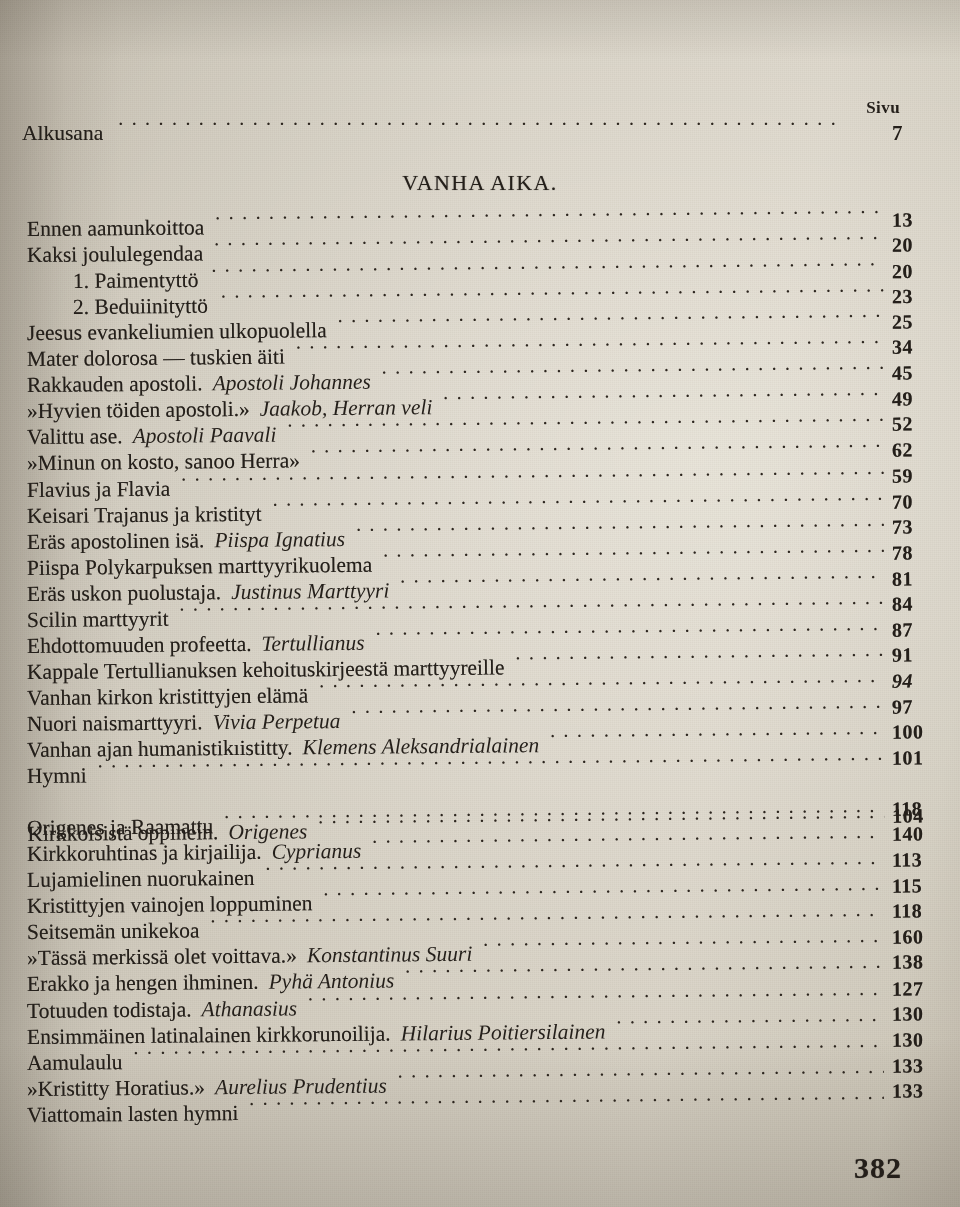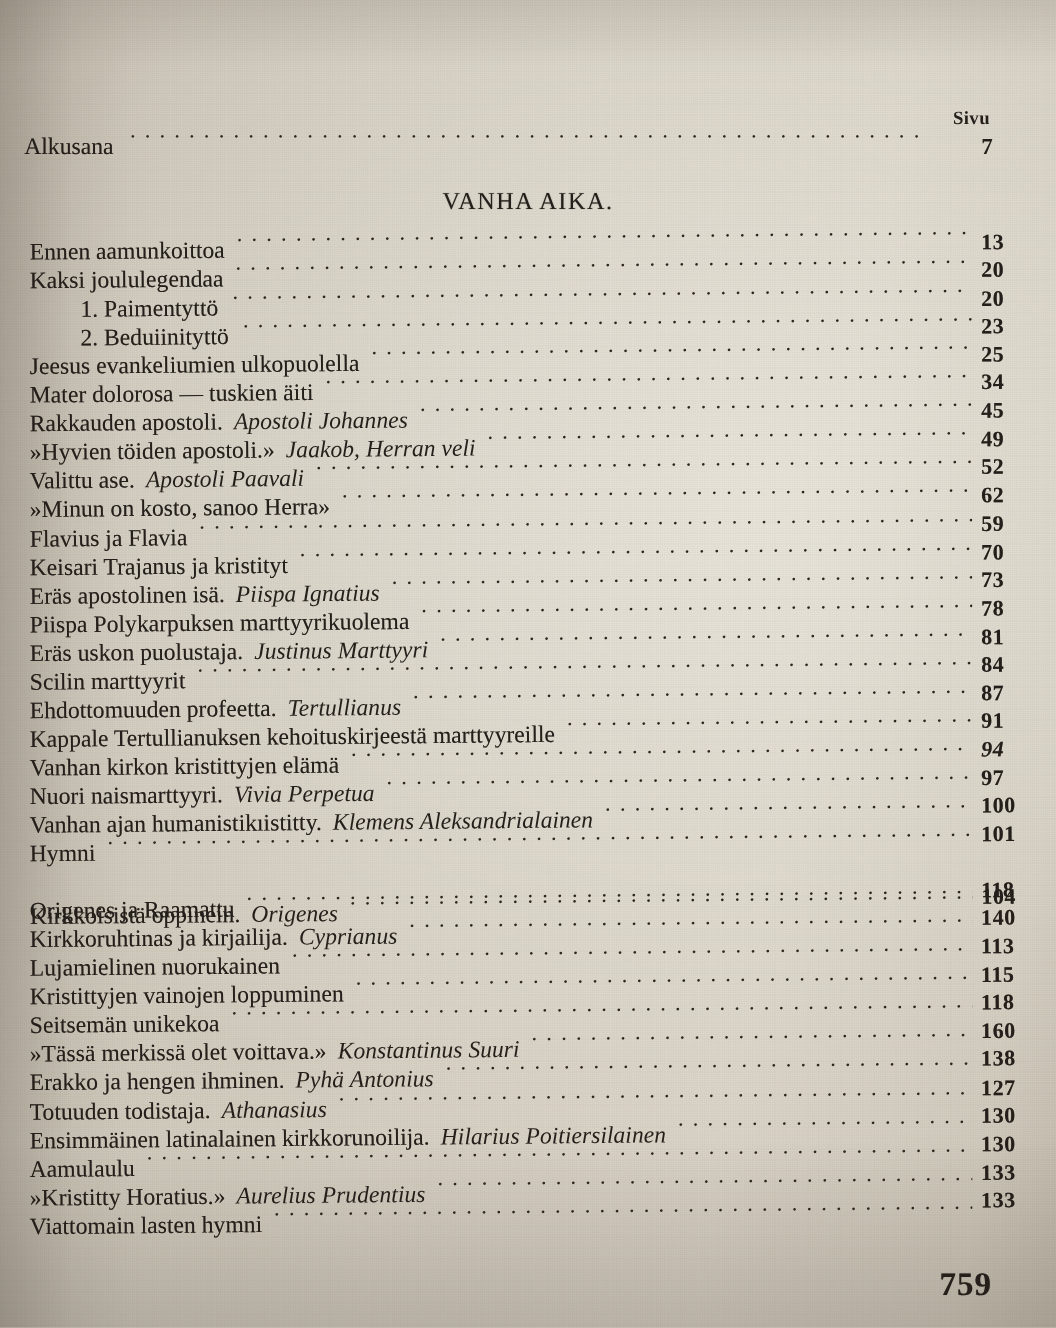--- a/index.html
+++ b/index.html
@@ -321,14 +321,14 @@
         <span class="leader"></span>
         <span class="pagenum" style="position: relative; top: -14.86px;">133</span>
       </div>
       <div class="entry" style="top: 1099.7px; transform: rotate(-0.55deg);">
         <span class="label">Viattomain lasten hymni</span>
         <span class="leader"></span>
         <span class="pagenum" style="position: relative; top: -15.28px;">133</span>
       </div>
     </div>
 
-  <div class="folio">759</div>
+  <div class="folio">382</div>
 </div>
 
 </body></html>

